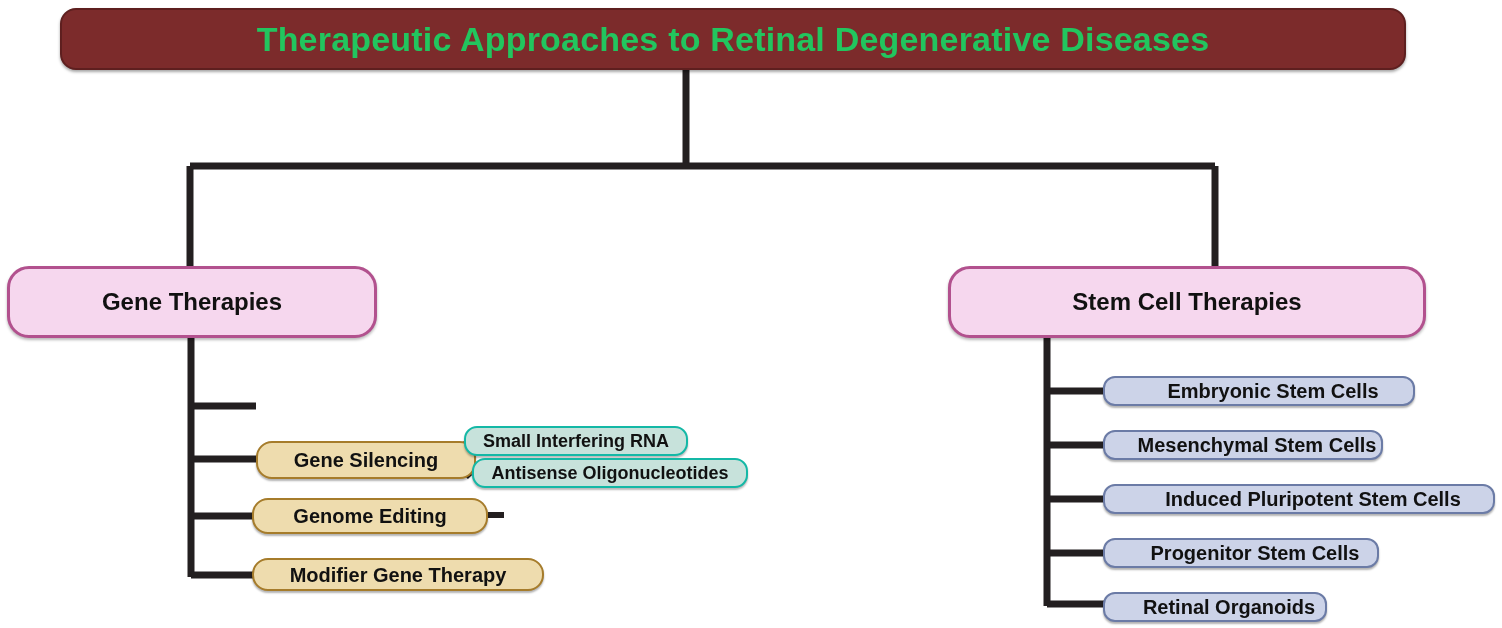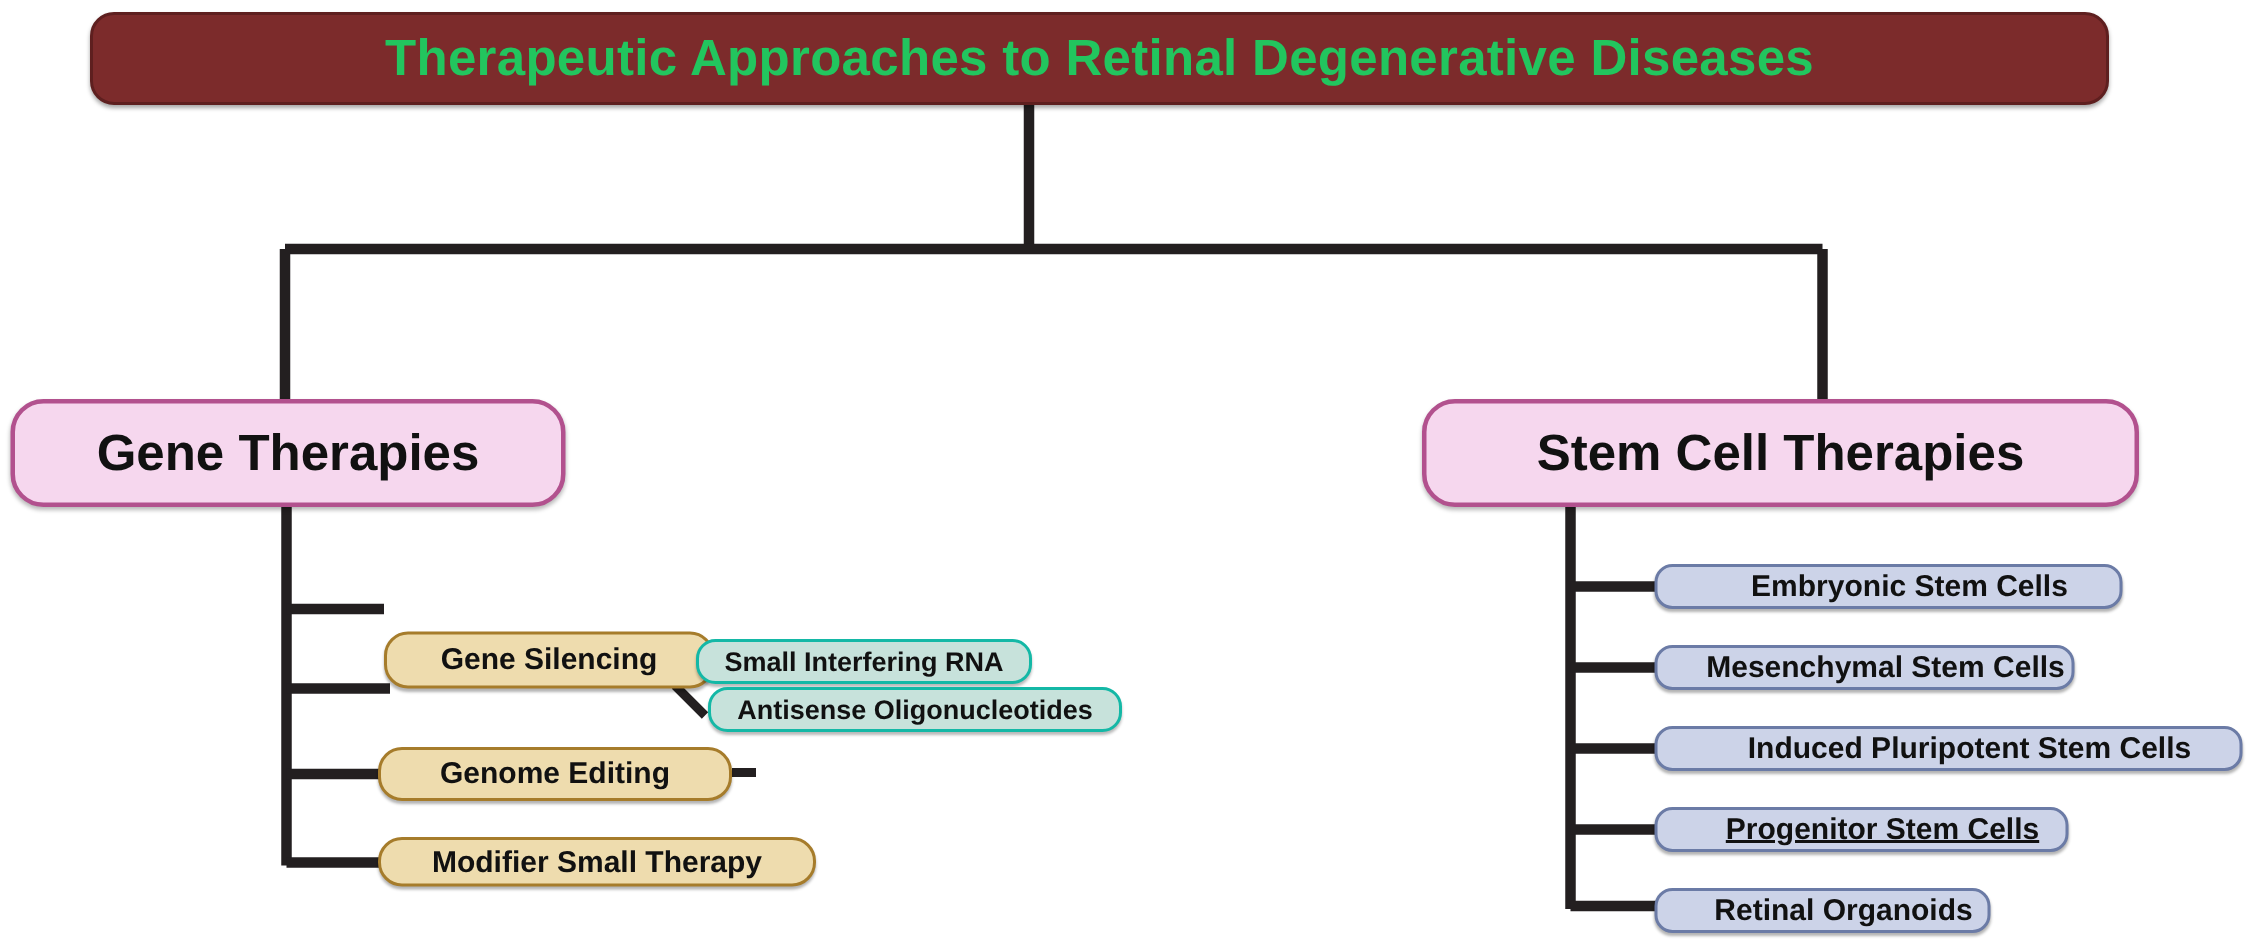--- a/index.html
+++ b/index.html
@@ -52,21 +52,21 @@
     font-weight: bold;
     letter-spacing: 0.2px;
     box-shadow: 0 2px 3px rgba(0,0,0,0.35);
   }
 
   
   .branch {
     border-radius: 22px;
     background: #f6d7ee;
     border: 3px solid #b2518e;
-    font-size: 34px;
+    font-size: 24px;
     font-weight: bold;
     box-shadow: 0 2px 3px rgba(0,0,0,0.28);
   }
   .branch-gene {
     left: 7px;
     top: 266px;
     width: 370px;
     height: 72px;
   }
   .branch-stem {
@@ -79,21 +79,21 @@
   
   .tan {
     border-radius: 16px;
     background: #eedcae;
     border: 2px solid #a67c2b;
     font-size: 20px;
     font-weight: bold;
     box-shadow: 0 2px 2px rgba(0,0,0,0.3);
   }
   .tan-replacement { left: 252px; top: 389px; width: 428px; height: 33px; }
-  .tan-silencing   { left: 256px; top: 421px; width: 220px; height: 38px; }
+  .tan-silencing   { left: 256px; top: 441px; width: 220px; height: 38px; }
   .tan-genome      { left: 252px; top: 498px; width: 236px; height: 36px; }
   .tan-modifier    { left: 252px; top: 558px; width: 292px; height: 33px; }
 
   
   .mint {
     border-radius: 13px;
     background: #c7e2db;
     border: 2px solid #14b8a6;
     font-size: 18px;
     font-weight: bold;
@@ -109,21 +109,21 @@
     background: #ccd3e8;
     border: 2px solid #6b7ba6;
     font-size: 20px;
     font-weight: bold;
     box-shadow: 0 2px 2px rgba(0,0,0,0.3);
     padding-left: 28px;
   }
   .blue-esc  { left: 1103px; top: 376px; width: 312px; height: 30px; }
   .blue-msc  { left: 1103px; top: 430px; width: 280px; height: 30px; }
   .blue-ipsc { left: 1103px; top: 484px; width: 392px; height: 30px; }
-  .blue-prog { left: 1103px; top: 538px; width: 276px; height: 30px; text-decoration: underline; }
+  .blue-prog { left: 1103px; top: 538px; width: 276px; height: 30px; }
   .blue-org  { left: 1103px; top: 592px; width: 224px; height: 30px; }
 </style>
 </head>
 <body>
 
 <div id="canvas">
 
   <svg id="wires" viewBox="0 0 1502 628" xmlns="http://www.w3.org/2000/svg">
     <g stroke="#231f20" stroke-width="7" fill="none" stroke-linecap="butt">
 
@@ -167,21 +167,21 @@
 
   <div class="node branch branch-gene">Gene Therapies</div>
 
   <div class="node branch branch-stem">Stem Cell Therapies</div>
 
 
   <div class="node tan tan-silencing">Gene Silencing</div>
 
   <div class="node tan tan-genome">Genome Editing</div>
 
-  <div class="node tan tan-modifier">Modifier Small Therapy</div>
+  <div class="node tan tan-modifier">Modifier Gene Therapy</div>
 
   <div class="node mint mint-sirna">Small Interfering RNA</div>
 
   <div class="node mint mint-aso">Antisense Oligonucleotides</div>
 
 
   <div class="node blue blue-esc">Embryonic Stem Cells</div>
 
   <div class="node blue blue-msc">Mesenchymal Stem Cells</div>
 

